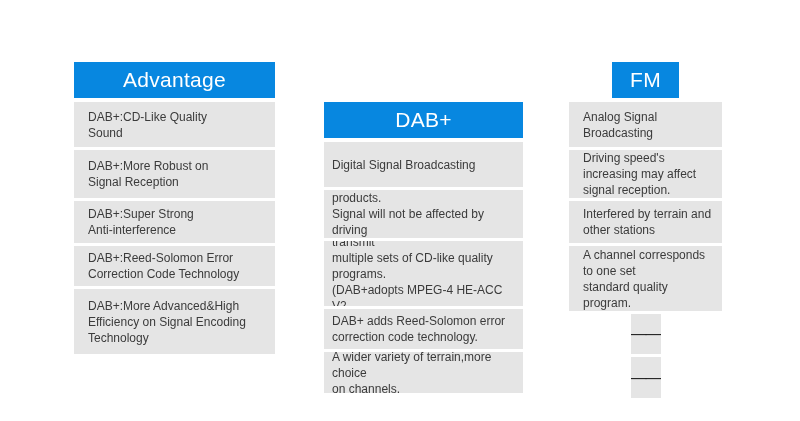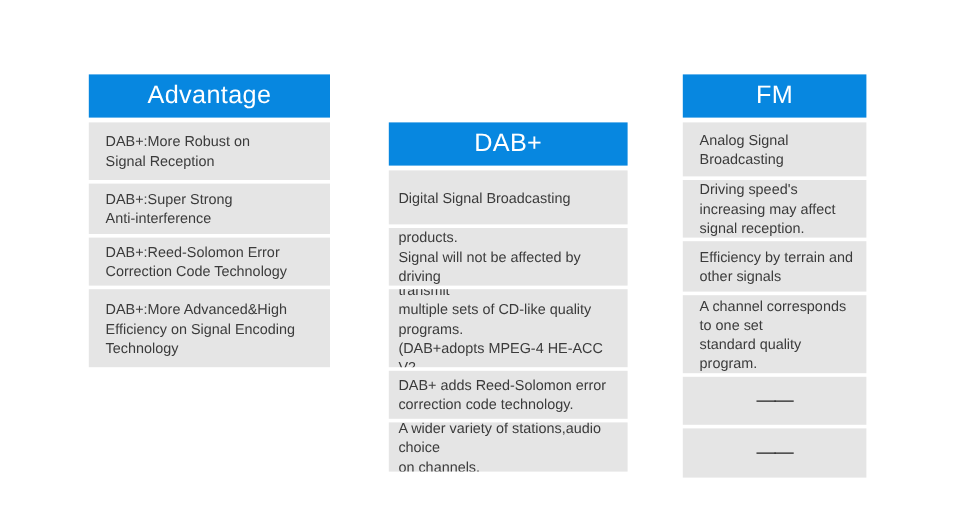--- a/index.html
+++ b/index.html
@@ -18,21 +18,21 @@
     background: #ffffff;
   }
   .col {
     position: absolute;
     top: 26px;
     display: flex;
     flex-direction: column;
   }
   .col-advantage { left: 38px;  width: 237px; }
   .col-dab       { left: 288px; width: 235px; margin-top: 40px; }
-  .col-fm        { left: 533px; width: 189px; }
+  .col-fm        { left: 533px; width: 189px; align-items: center; }
 
   .col-header {
     height: 35px;
     margin-bottom: 4px;
     background: #0787e0;
     color: #ffffff;
     font-size: 21px;
     letter-spacing: 0.3px;
     display: flex;
     align-items: center;
@@ -66,20 +66,22 @@
     color: #1f1f1f;
   }
 </style>
 </head>
 <body>
 
 <div class="stage">
 
   <div class="col col-advantage">
     <div class="col-header">Advantage</div>
+    <div class="cell r1">DAB+:CD-Like Quality
+Sound</div>
     <div class="cell r2">DAB+:More Robust on
 Signal Reception</div>
     <div class="cell r3">DAB+:Super Strong
 Anti-interference</div>
     <div class="cell r5">DAB+:Reed-Solomon Error
 Correction Code Technology</div>
     <div class="cell r4">DAB+:More Advanced&amp;High
 Efficiency on Signal Encoding
 Technology</div>
   </div>
@@ -89,29 +91,29 @@
     <div class="cell r1">Digital Signal Broadcasting</div>
     <div class="cell r2">Suitable for car audio&amp;video products.
 Signal will not be affected by driving
 speed.</div>
     <div class="cell r4">A channel can simultaneously transmit
 multiple sets of CD-like quality programs.
 (DAB+adopts MPEG-4 HE-ACC V2
 encoding technology.)</div>
     <div class="cell r5">DAB+ adds Reed-Solomon error
 correction code technology.</div>
-    <div class="cell r6">A wider variety of stations,audio choice
+    <div class="cell r6">A wider variety of terrain,more choice
 on channels.</div>
   </div>
 
   <div class="col col-fm">
     <div class="col-header">FM</div>
     <div class="cell r1">Analog Signal Broadcasting</div>
     <div class="cell r2">Driving speed's increasing may affect
 signal reception.</div>
-    <div class="cell r3">Efficiency by terrain and other signals</div>
+    <div class="cell r3">Interfered by terrain and other stations</div>
     <div class="cell r4">A channel corresponds to one set
 standard quality program.</div>
     <div class="cell r5 dash-cell">——</div>
     <div class="cell r6 dash-cell">——</div>
   </div>
 
 </div>
 
 </body></html>

